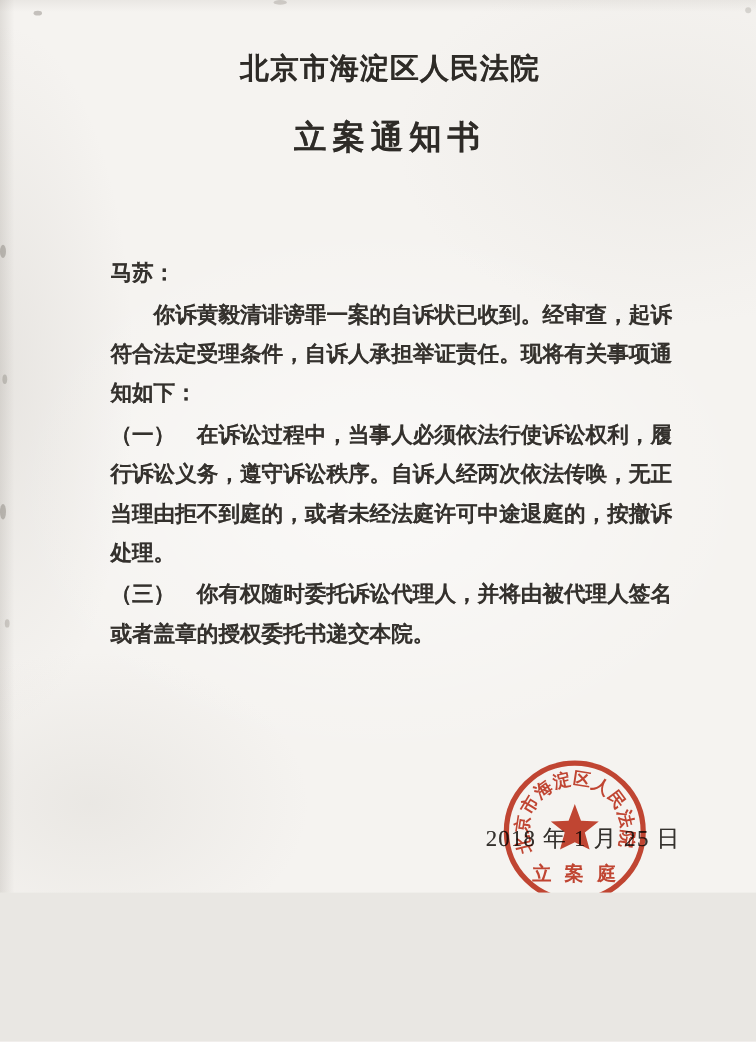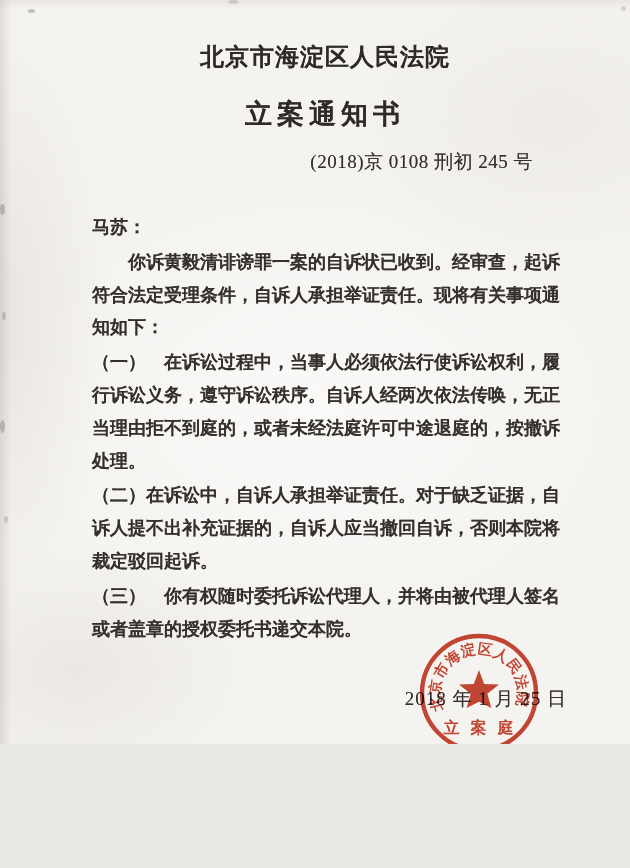--- a/index.html
+++ b/index.html
@@ -84,27 +84,25 @@
   <div class="speck s2"></div>
   <div class="speck s3"></div>
   <div class="speck s4"></div>
   <div class="speck s5"></div>
   <div class="speck s6"></div>
   <div class="speck s7"></div>
 
   <div class="heading court-name">北京市海淀区人民法院</div>
   <div class="heading doc-title">立案通知书</div>
 
-  <div class="case-number">(2018)京 0108 刑初 245 号</div>
 
   <div class="body-text">
     <p class="addressee">马苏：</p>
     <p class="indent2">你诉黄毅清诽谤罪一案的自诉状已收到。经审查，起诉符合法定受理条件，自诉人承担举证责任。现将有关事项通知如下：</p>
     <p>（一）　在诉讼过程中，当事人必须依法行使诉讼权利，履行诉讼义务，遵守诉讼秩序。自诉人经两次依法传唤，无正当理由拒不到庭的，或者未经法庭许可中途退庭的，按撤诉处理。</p>
-    <p>（二）在诉讼中，自诉人承担举证责任。对于缺乏证据，自诉人提不出补充证据的，自诉人应当撤回自诉，否则本院将裁定驳回起诉。</p>
     <p>（三）　你有权随时委托诉讼代理人，并将由被代理人签名或者盖章的授权委托书递交本院。</p>
   </div>
 
   <div class="date-line">2018 年 1 月 25 日</div>
 
   <svg class="seal" viewBox="0 0 160 160">
     <defs>
       <path id="sealArc" d="M 44.7 96.5 A 39 39 0 1 1 115.3 96.5" fill="none"></path>
     </defs>
     <circle cx="80" cy="80" r="57" fill="none" stroke-width="4.4" stroke="#c43a25"></circle>

